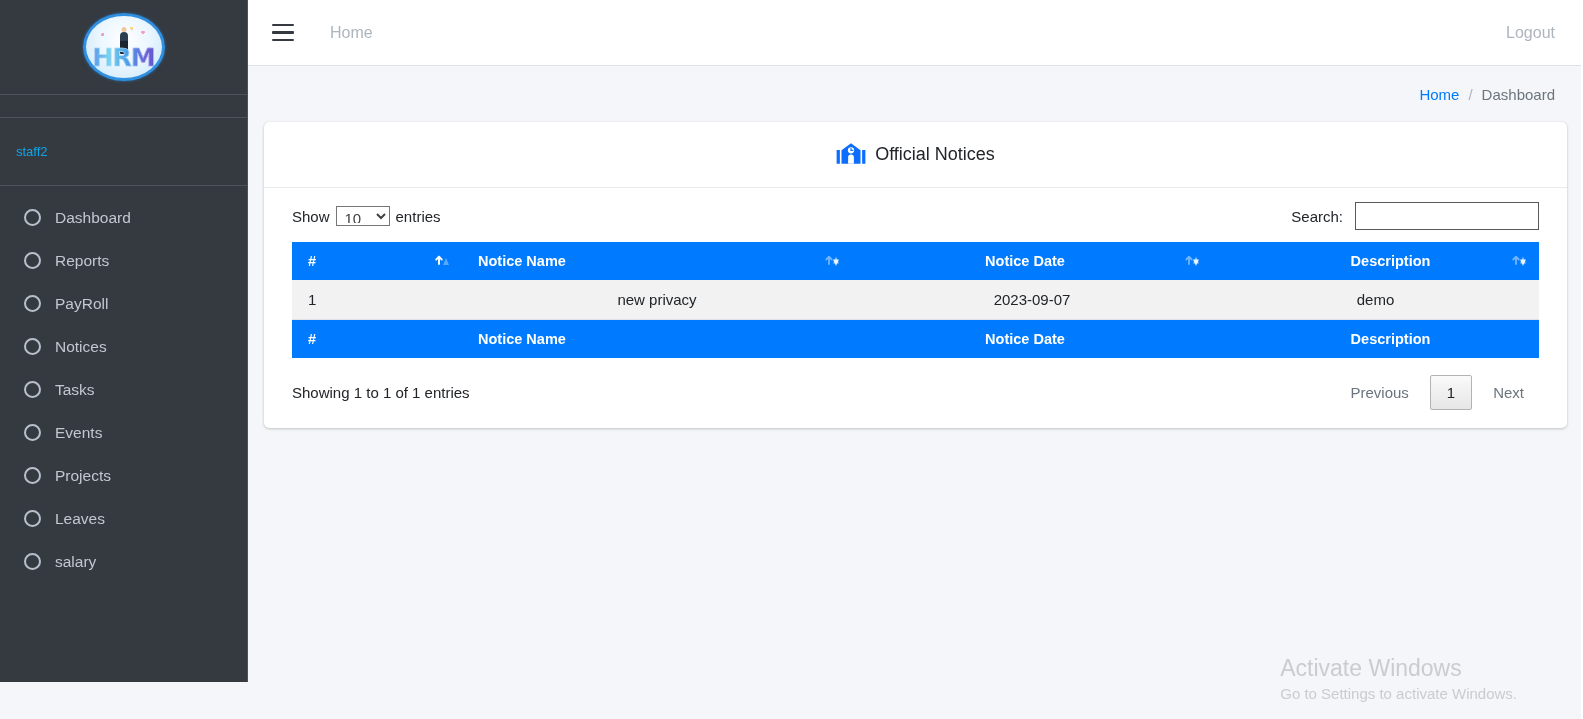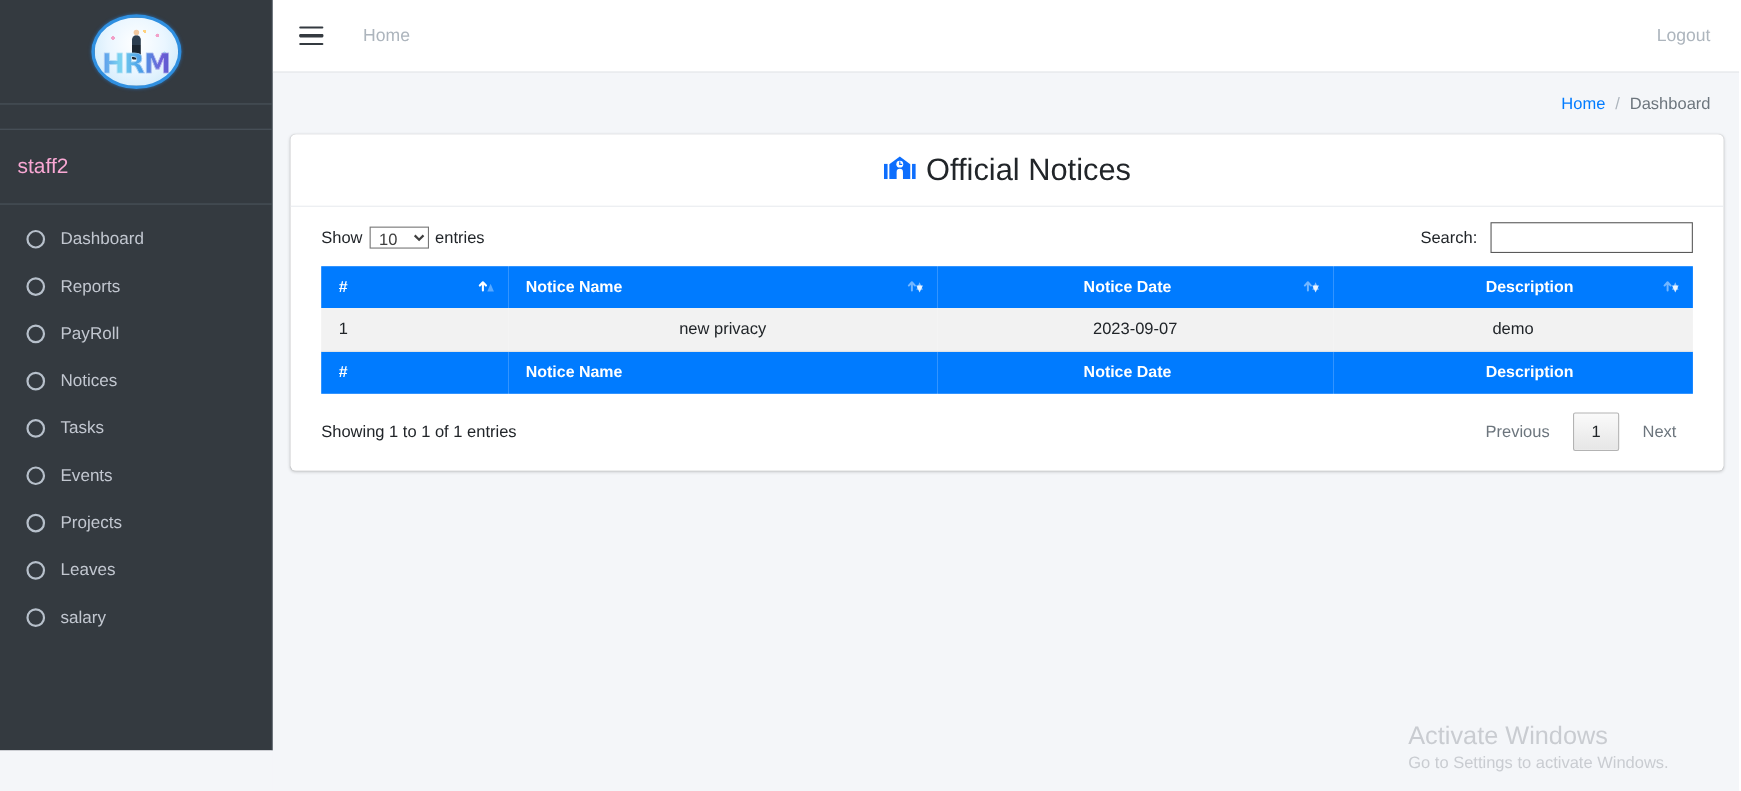--- a/index.html
+++ b/index.html
@@ -86,22 +86,22 @@
     border-bottom: 1px solid #4b545c;
   }
   .user-panel {
     height: 68px;
     display: flex;
     align-items: center;
     padding: 0 16px;
     border-bottom: 1px solid #4b545c;
   }
   .user-panel .uname {
-    color: #f9a8d4;
-    font-size: 19px;
+    color: #0ea5e9;
+    font-size: 13px;
   }
   .nav { padding-top: 10px; }
   .nav-item {
     display: flex;
     align-items: center;
     height: 43px;
     padding: 0 14px 0 24px;
     gap: 14px;
     cursor: pointer;
   }
@@ -182,23 +182,23 @@
   }
   .card-header {
     height: 66px;
     display: flex;
     align-items: center;
     justify-content: center;
     border-bottom: 1px solid #e9ecef;
   }
   .card-title {
     display: flex;
-    align-items: flex-start;
+    align-items: center;
     gap: 9px;
-    font-size: 28px;
+    font-size: 18px;
     color: #212529;
     font-weight: normal;
   }
   .landmark-icon { display: block; }
 
   .card-body { padding: 14px 28px 18px 28px; }
 
   .table-controls {
     display: flex;
     align-items: center;

